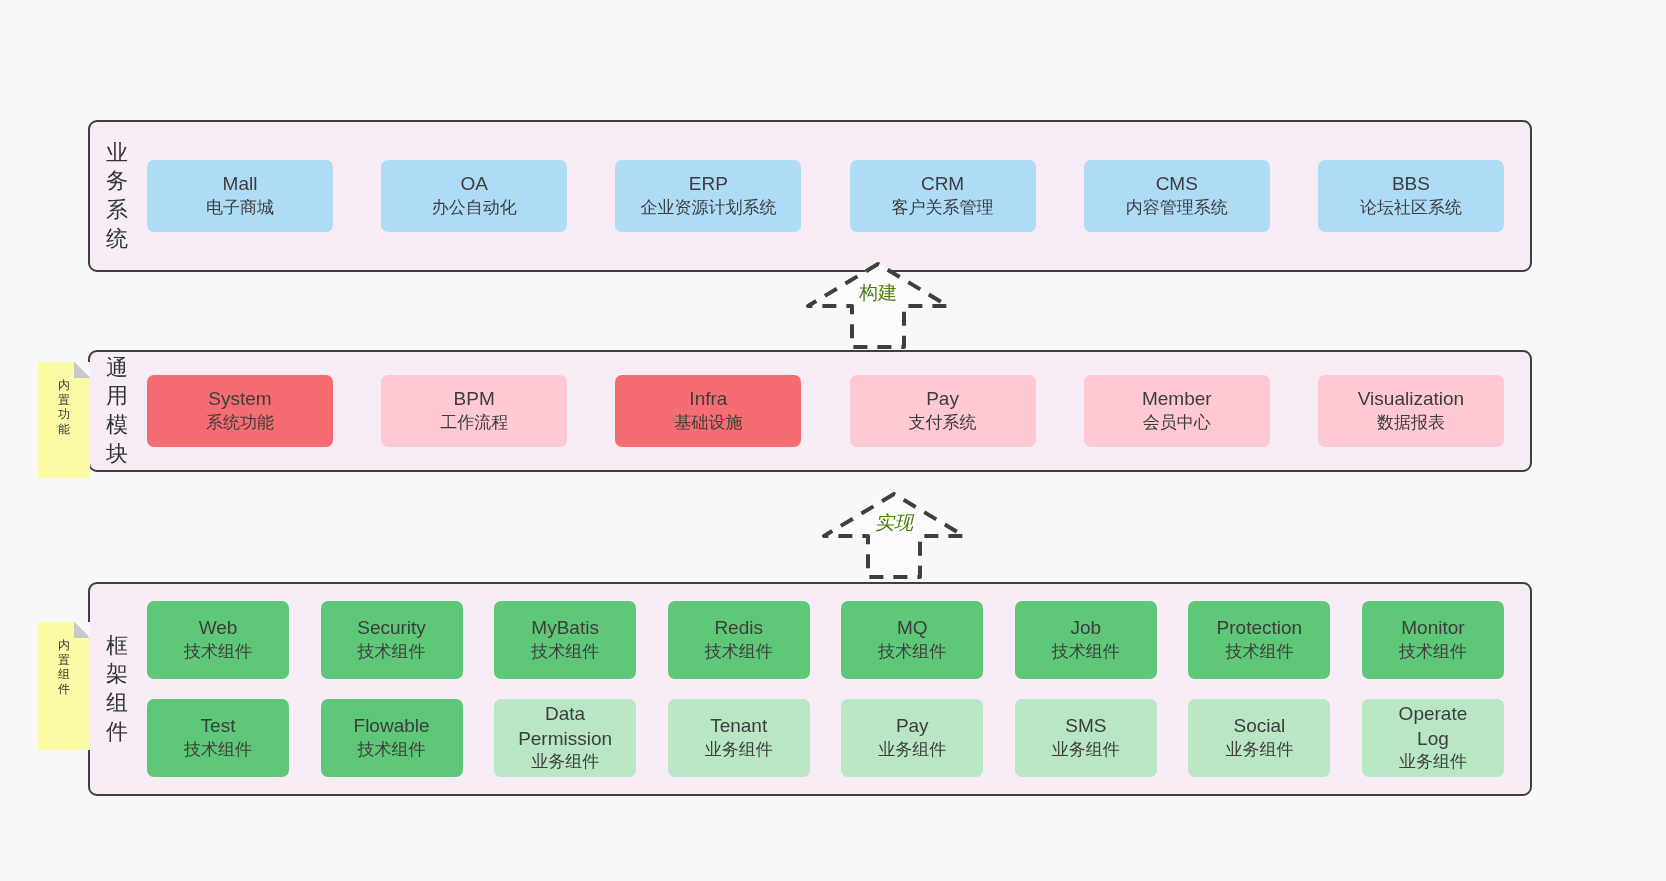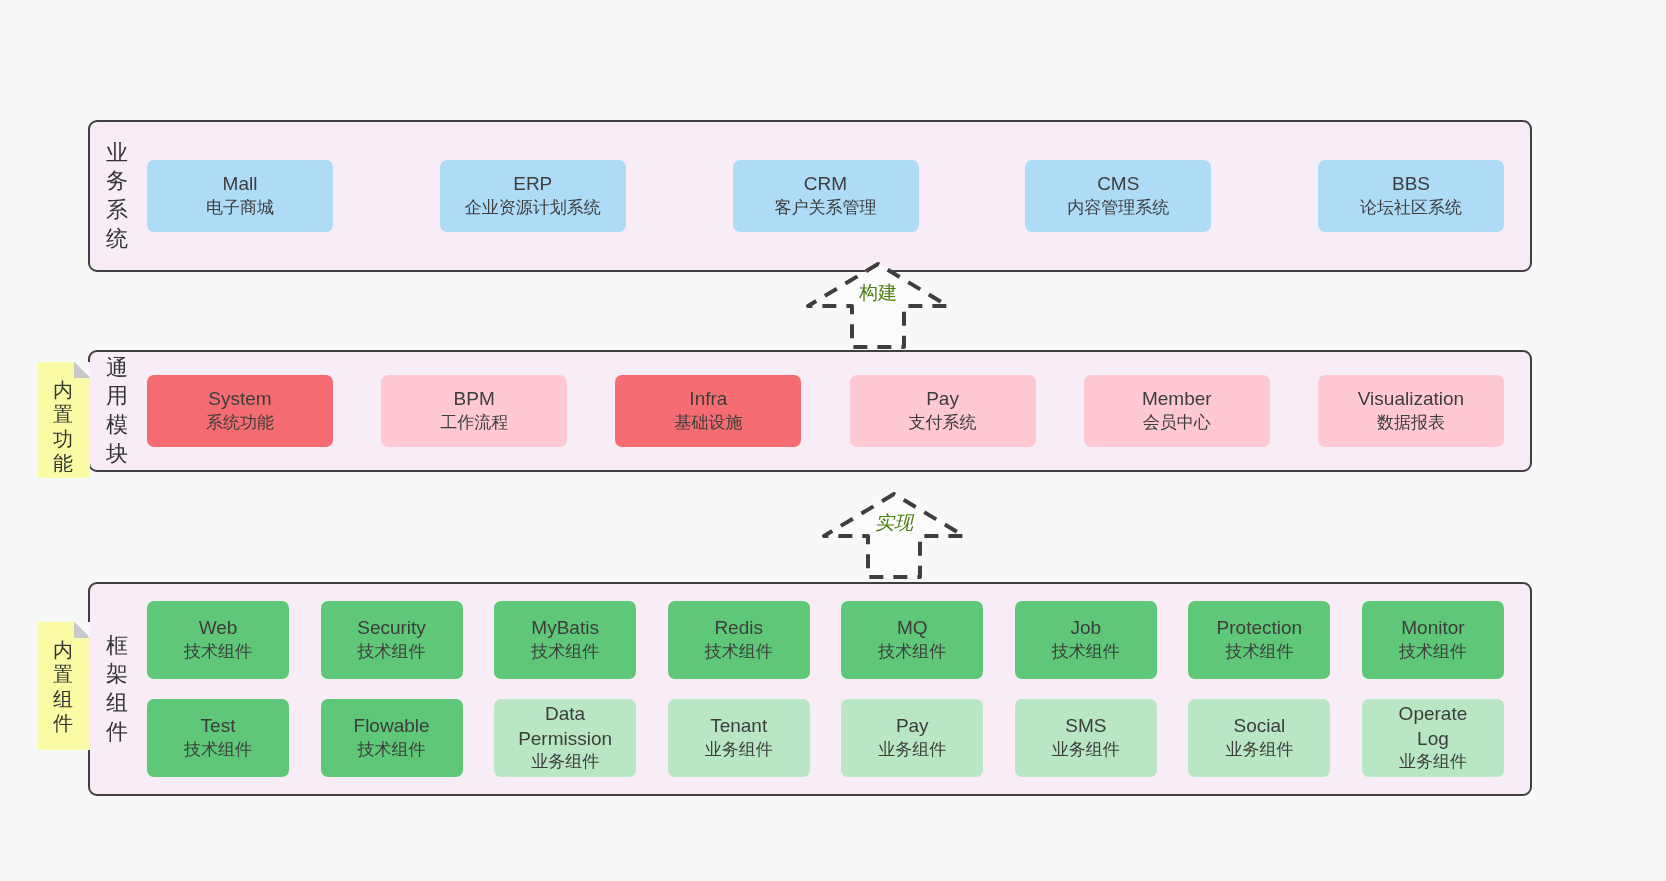--- a/index.html
+++ b/index.html
@@ -46,22 +46,22 @@
     background:#fbfba5;
   }
   #sticky-modules{top:10px;height:116px;}
   #sticky-components{top:38px;height:128px;}
   .sticky .fold{
     position:absolute;top:0;right:0;width:16px;height:16px;
     background:linear-gradient(225deg,#f8f8f8 0%,#f8f8f8 50%,#c9c9c9 50%,#c9c9c9 100%);
   }
   .sticky-label{
     margin:16px auto 0;width:22px;
-    font-size:20px;line-height:1.22;word-break:break-all;
-    text-align:left;color:#333;
+    font-size:12px;line-height:1.22;word-break:break-all;
+    text-align:center;color:#333;
   }
   .arrow{position:absolute;width:150px;height:90px;}
   #arrow-build{left:803px;top:260px;}
   #arrow-implement{left:819px;top:490px;font-style:italic;}
   .arrow svg{display:block;width:150px;height:90px;}
   .arrow-label{
     position:absolute;left:50%;top:20px;transform:translateX(-50%);
     background:#fbfbfb;padding:0 3px;font-size:19px;color:#4d7c0f;white-space:nowrap;
   }
 </style>
@@ -70,20 +70,24 @@
 
 <div class="band" id="band-business">
   <div class="band-label">业务系统</div>
   <div class="band-content">
     <div class="box-row">
       <div class="box w-lg c-blue">
         <div class="bname">Mall</div>
         <div class="bdesc">电子商城</div>
       </div>
       <div class="box w-lg c-blue">
+        <div class="bname">OA</div>
+        <div class="bdesc">办公自动化</div>
+      </div>
+      <div class="box w-lg c-blue">
         <div class="bname">ERP</div>
         <div class="bdesc">企业资源计划系统</div>
       </div>
       <div class="box w-lg c-blue">
         <div class="bname">CRM</div>
         <div class="bdesc">客户关系管理</div>
       </div>
       <div class="box w-lg c-blue">
         <div class="bname">CMS</div>
         <div class="bdesc">内容管理系统</div>

